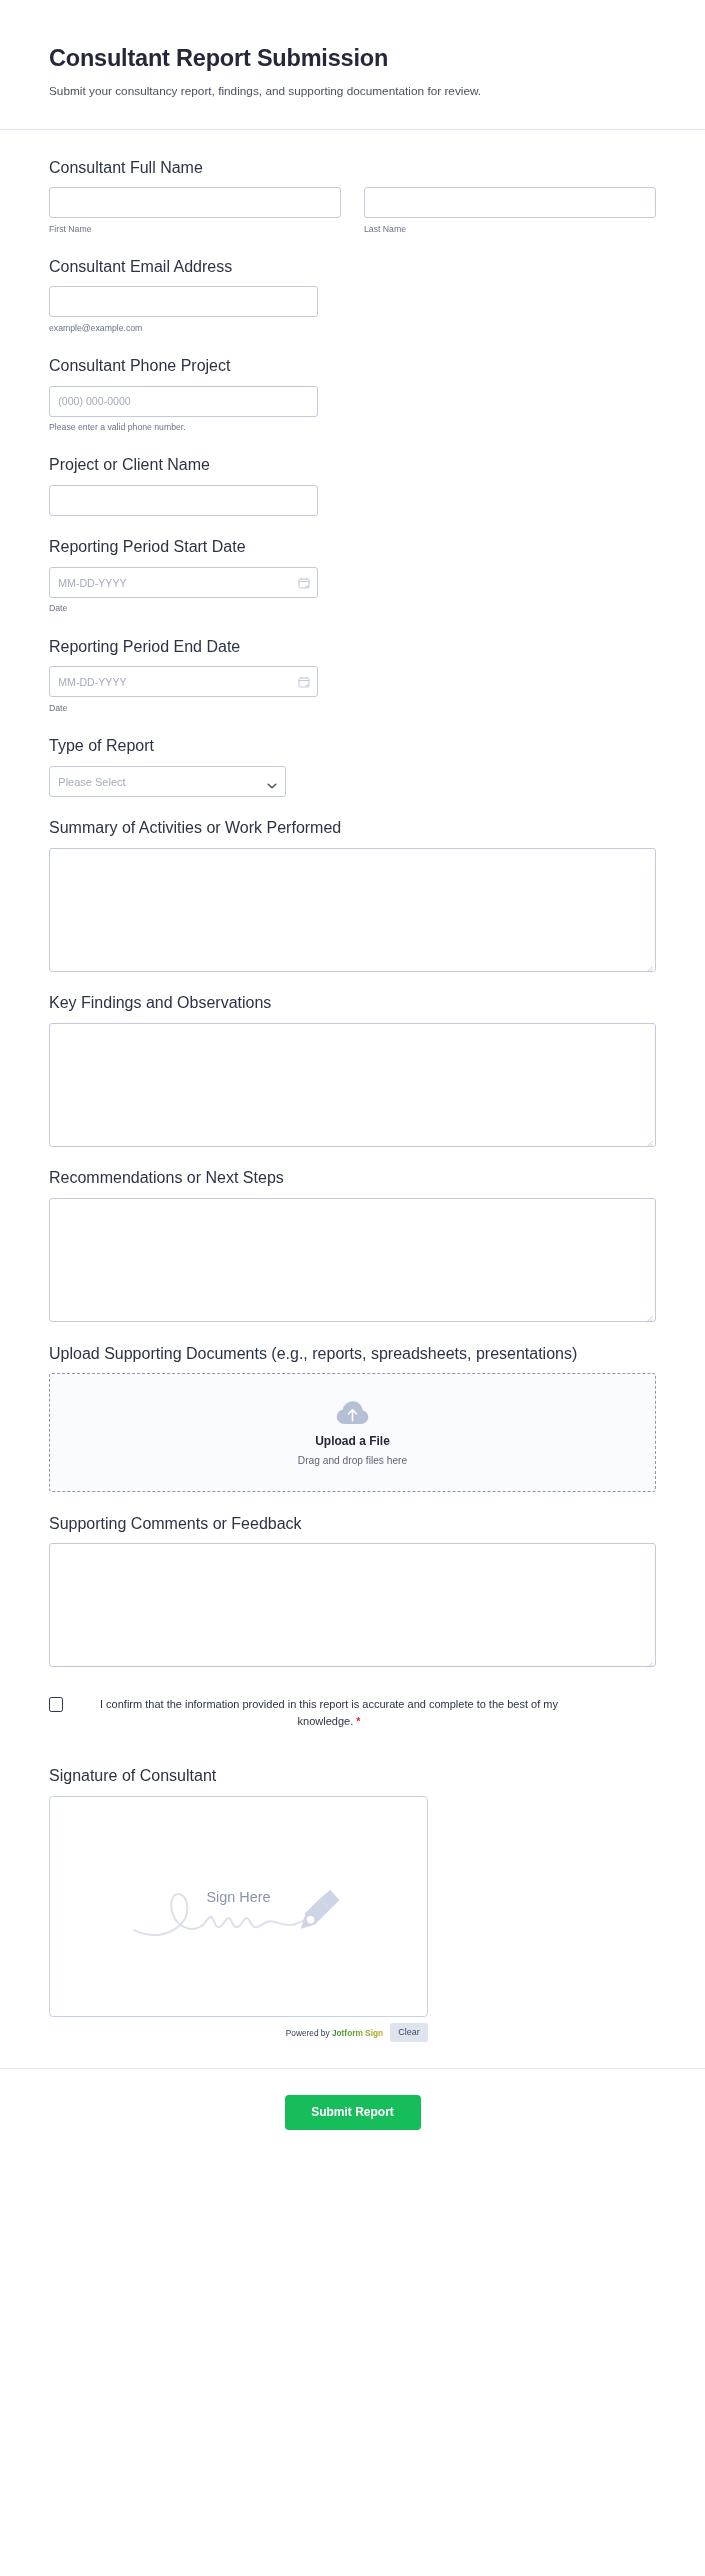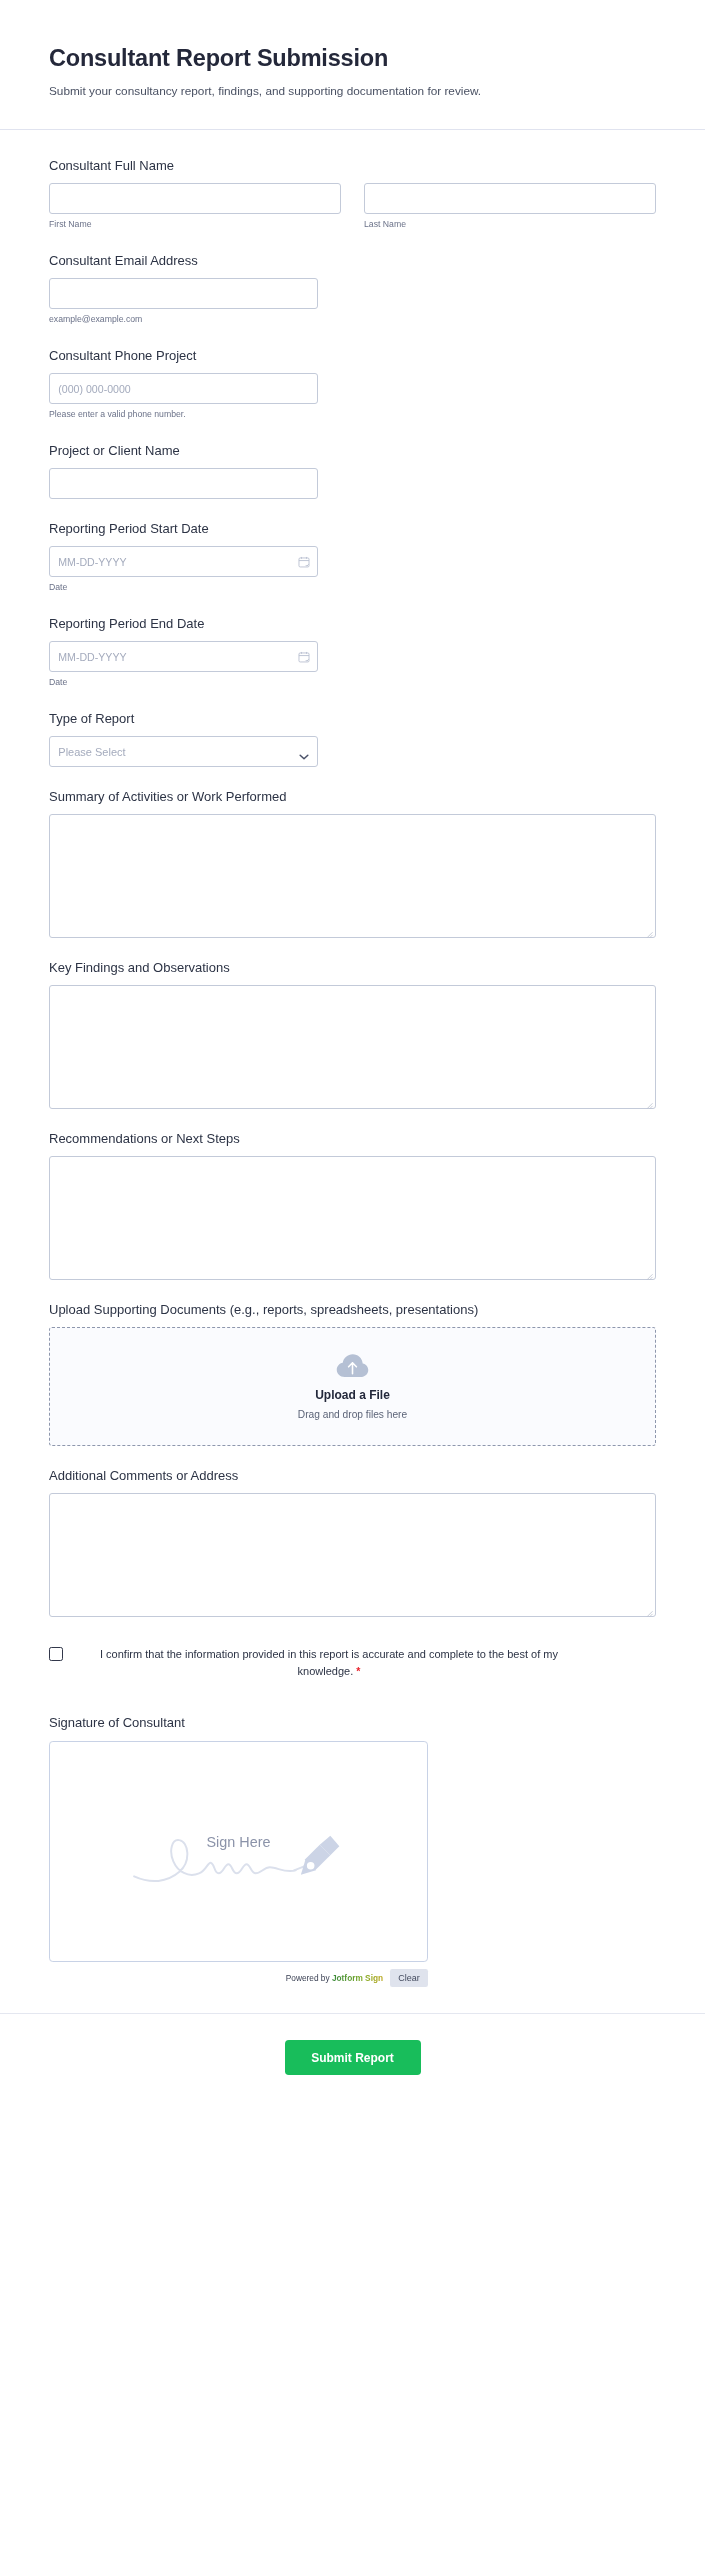--- a/index.html
+++ b/index.html
@@ -49,21 +49,21 @@
   .form-body {
     padding: 27px 49px 0 49px;
   }
 
   .field {
     margin-bottom: 20.5px;
   }
 
   .field-label {
     display: block;
-    font-size: 13px;
+    font-size: 16px;
     font-weight: normal;
     color: #2c3345;
     line-height: 1.4;
     margin-bottom: 8.3px;
   }
 
   .sublabel {
     display: block;
     font-size: 8.7px;
     color: #6b7289;
@@ -109,21 +109,21 @@
   .cal-icon {
     position: absolute;
     right: 8.3px;
     top: 50%;
     transform: translateY(-50%);
     width: 12px; height: 12px;
     pointer-events: none;
   }
 
   
-  .select-wrap { position: relative; width: 269px; }
+  .select-wrap { position: relative; width: 237px; }
   .select-input {
     display: block;
     width: 100%;
     height: 31px;
     border: 0.8px solid #c3cad9;
     border-radius: 3px;
     background: #ffffff;
     font-family: "Liberation Sans", sans-serif;
     font-size: 11px;
     color: #a4abbd;
@@ -433,21 +433,21 @@
             <path d="M11.5 32 C5.2 32 1 27.8 1 22.4 C1 17.6 4.4 13.7 9 12.9 C10 6.4 15.6 1.6 22.3 1.6 C29.4 1.6 35.2 7.1 35.6 14 C40 14.7 43 18.3 43 22.6 C43 27.8 38.8 32 32.6 32 Z" fill="#b5c0d4"></path>
             <path d="M22 27.5 V13.5 M22 13.0 L16.8 18.4 M22 13.0 L27.2 18.4" stroke="#ffffff" stroke-width="2.1" fill="none" stroke-linecap="round" stroke-linejoin="round"></path>
           </svg>
         </span>
         <div class="dz-title">Upload a File</div>
         <div class="dz-sub">Drag and drop files here</div>
       </div>
     </div>
 
     <div class="field">
-      <span class="field-label">Additional Comments or Address</span>
+      <span class="field-label">Supporting Comments or Feedback</span>
       <div class="ta-holder">
         <textarea class="ta ta-tall" style=""></textarea>
         <span class="resize-grip">
           <svg viewBox="0 0 11 11" width="8.3" height="8.3" stroke="#b6bdcd" stroke-width="1">
             <path d="M10 3 L3 10 M10 6.5 L6.5 10"></path>
           </svg>
         </span>
       </div>
     </div>
 

